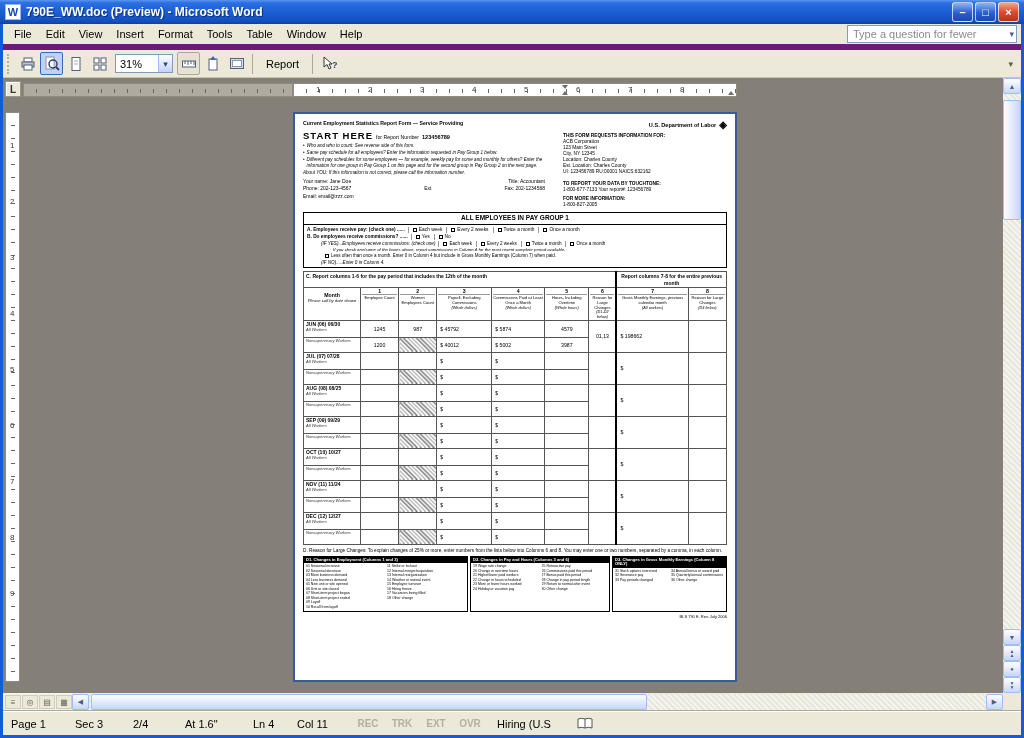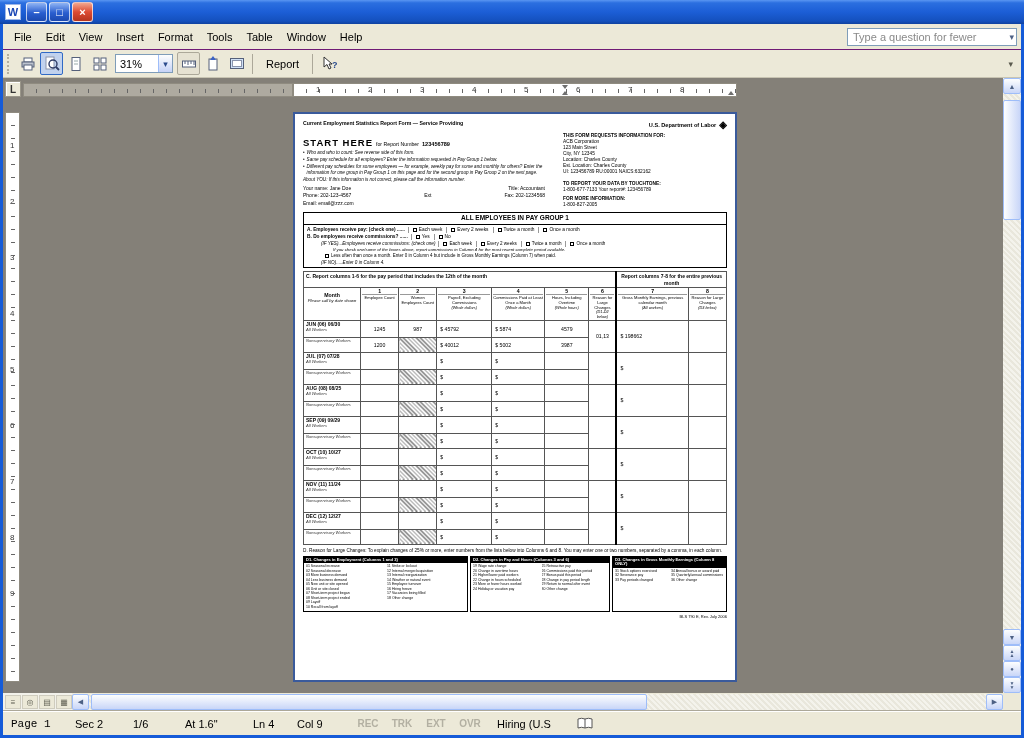--- a/index.html
+++ b/index.html
@@ -11,21 +11,21 @@
     background:linear-gradient(180deg,#5a96f2 0%,#2b6fe0 12%,#1c5ed6 50%,#1450bd 88%,#0f419f 100%);}
   .app-icon{width:16px;height:16px;background:#fff;border:1px solid #9db6e8;display:flex;align-items:center;justify-content:center;
     color:#1a46b4;font-weight:bold;font-size:11px;}
   .title-text{color:#fff;font-weight:bold;font-size:12px;flex:1;text-shadow:1px 1px 1px #0a2d72;white-space:nowrap;overflow:hidden;}
   .win-btns{display:flex;gap:2px;}
   .wbtn{width:21px;height:20px;border-radius:3px;border:1px solid rgba(255,255,255,.7);display:flex;align-items:center;justify-content:center;
     color:#fff;font-size:11px;font-weight:bold;background:linear-gradient(180deg,#8fb4f4,#2a5ecf 55%,#1c49b0);cursor:default;}
   .wbtn.close{background:linear-gradient(180deg,#f3a68e,#dd4b33 50%,#b5341e);}
   
   .inner{position:absolute;left:3px;right:3px;top:24px;bottom:3px;background:#ece9d8;overflow:hidden;}
-  .menubar{position:absolute;left:0;right:0;top:0;height:26px;background:#ece9d8;border-bottom:1px solid #701a75;
+  .menubar{position:absolute;left:0;right:0;top:0;height:26px;background:#ece9d8;border-bottom:6px solid #701a75;
     display:flex;align-items:center;padding:0 4px;font-size:11px;}
   .menu-item{padding:3px 7px;color:#000;}
   .question-box{margin-left:auto;width:170px;height:18px;background:#fff;border:1px solid #7f9db9;display:flex;align-items:center;
     padding:0 2px 0 5px;color:#8a8a8a;font-size:11px;}
   .qdrop{margin-left:auto;color:#4d6185;font-size:9px;}
   .toolbar{position:absolute;left:0;right:0;top:26px;height:28px;background:#ece9d8;border-bottom:1px solid #c8c4b2;
     display:flex;align-items:center;padding:0 4px;gap:1px;}
   .grip{width:4px;height:20px;border-left:2px dotted #b4b0a0;margin-right:4px;}
   button{border:0;background:transparent;font-family:inherit;}
   .tbtn{width:23px;height:23px;display:flex;align-items:center;justify-content:center;border:1px solid transparent;border-radius:2px;}
@@ -56,21 +56,21 @@
   .vruler::after{content:'';position:absolute;top:0;bottom:0;left:5px;width:4px;
     background:repeating-linear-gradient(180deg,transparent 0 12px,#666 12px 13px);}
   .vrnum{position:absolute;left:4px;font-size:8px;color:#333;}
   
   .page{position:absolute;left:290px;top:34px;width:444px;height:570px;background:#fff;border:2px solid #3a5a9b;}
   .form{position:absolute;inset:6px 8px;color:#000;font-size:5px;line-height:1.25;}
   .fhead{display:flex;gap:8px;}
   .fleft{width:252px;}
   .fright{flex:1;}
   .ftitle{font-size:5.2px;font-weight:bold;}
-  .start-line{margin-top:10px;display:flex;align-items:baseline;gap:3px;}
+  .start-line{margin-top:3px;display:flex;align-items:baseline;gap:3px;}
   .start-big{font-size:9.5px;font-weight:bold;letter-spacing:1px;}
   .start-rest{font-size:5.2px;}
   .start-num{font-size:5.6px;font-weight:bold;}
   .bullets{margin-top:2px;}
   .bullet{display:flex;gap:2px;font-size:4.6px;font-style:italic;margin-bottom:1px;}
   .bdot{font-style:normal;}
   .about{margin-top:2px;font-size:4.6px;font-style:italic;}
   .crow2{display:flex;justify-content:space-between;font-size:5px;margin-top:1.5px;padding-right:10px;}
   .dol-line{display:flex;justify-content:flex-end;align-items:center;gap:3px;font-weight:bold;font-size:5.6px;}
   .dol-logo{font-size:10px;line-height:1;}
@@ -137,32 +137,33 @@
   .hbtn{width:17px;height:16px;flex:none;background:linear-gradient(180deg,#fdfefe,#c9d6f8);border:1px solid #9ebdf9;border-radius:2px;
     display:flex;align-items:center;justify-content:center;color:#4d6185;font-size:7px;}
   .htrack{flex:1;height:16px;position:relative;background:repeating-linear-gradient(45deg,#f4f3ec 0 2px,#e9e7dc 2px 4px);}
   .hthumb{position:absolute;top:0;bottom:0;left:2px;width:62%;background:linear-gradient(180deg,#fdfefe,#c9d6f8);
     border:1px solid #9ebdf9;border-radius:2px;}
   .corner{width:18px;height:18px;background:#ece9d8;flex:none;}
   
   .statusbar{position:absolute;left:0;right:0;bottom:0;height:24px;background:#ece9d8;border-top:1px solid #fff;
     box-shadow:0 -1px 0 #aca899;display:flex;align-items:center;font-size:11px;color:#000;}
   .sseg{flex:none;padding-left:8px;white-space:nowrap;}
-  .s-page{width:64px;font-family:Liberation Mono, monospace;}.s-sec{width:58px;}.s-of{width:52px;}.s-at{width:68px;}.s-ln{width:44px;}.s-col{width:62px;}
+  .s-page{width:64px;}.s-sec{width:58px;}.s-of{width:52px;}.s-at{width:68px;}.s-ln{width:44px;}.s-col{width:62px;}
   .sflags{display:flex;flex:none;}
   .flag{width:34px;text-align:center;color:#b3b0a2;font-weight:bold;font-size:10px;}
   .s-lang{padding-left:10px;width:86px;}
   .bookicon{margin-left:4px;}
 </style>
 </head>
 <body>
 
 <div class="window">
   <div class="titlebar">
     <span class="app-icon">W</span>
+    <span class="title-text">790E_WW.doc (Preview) - Microsoft Word</span>
     <span class="win-btns">
       <span class="wbtn">–</span>
       <span class="wbtn">□</span>
       <span class="wbtn close">×</span>
     </span>
   </div>
 
   <div class="inner">
 
     <div class="menubar">
@@ -720,25 +721,25 @@
       <div class="hbtn">◀</div>
       <div class="htrack">
         <div class="hthumb"></div>
       </div>
       <div class="hbtn">▶</div>
       <div class="corner"></div>
     </div>
 
     <div class="statusbar">
       <span class="sseg s-page">Page 1</span>
-      <span class="sseg s-sec">Sec 2</span>
-      <span class="sseg s-of">1/6</span>
+      <span class="sseg s-sec">Sec 3</span>
+      <span class="sseg s-of">2/4</span>
       <span class="sseg s-at">At 1.6"</span>
       <span class="sseg s-ln">Ln 4</span>
-      <span class="sseg s-col">Col 9</span>
+      <span class="sseg s-col">Col 11</span>
       <span class="sflags">
           <span class="flag">REC</span>
           <span class="flag">TRK</span>
           <span class="flag">EXT</span>
           <span class="flag">OVR</span>
         </span>
       <span class="sseg s-lang">Hiring (U.S</span>
       <svg class="bookicon" width="16" height="14" viewBox="0 0 16 14">
         <path d="M1 2 Q4.5 0.5 8 2 Q11.5 0.5 15 2 L15 11 Q11.5 9.5 8 11 Q4.5 9.5 1 11 Z" fill="#fff" stroke="#555"></path>
         <line x1="8" y1="2" x2="8" y2="11" stroke="#555"></line>

